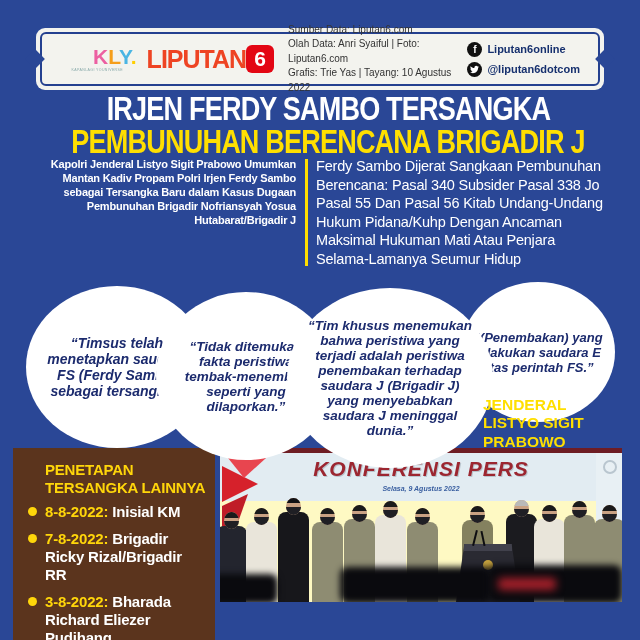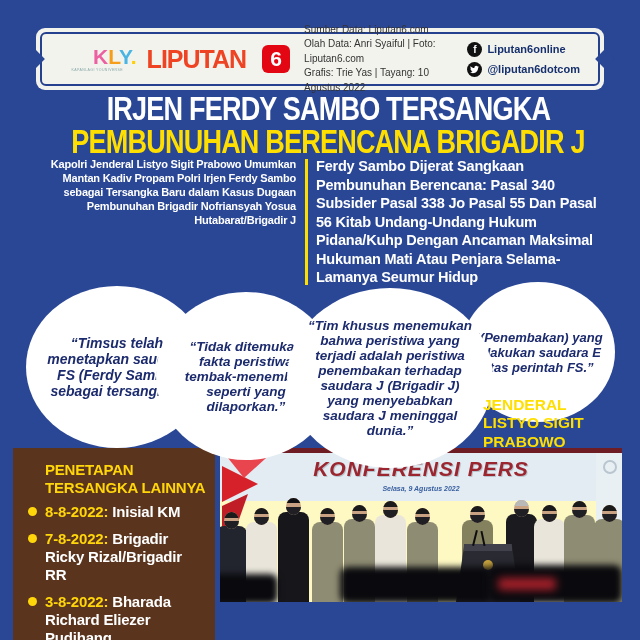--- a/index.html
+++ b/index.html
@@ -13,21 +13,21 @@
   .banner-outer::before, .banner-outer::after { content:""; position:absolute; top:50%;
     width:14px; height:14px; background:#2a4796; transform:translateY(-50%) rotate(45deg); }
   .banner-outer::before { left:-8px; }
   .banner-outer::after { right:-8px; }
   .banner-inner { width:100%; height:100%; border:2px solid #24408f; border-radius:6px;
     display:flex; align-items:center; gap:10px; padding:2px 16px; background:#f3f3ee; }
   .kly { display:flex; flex-direction:column; align-items:center; line-height:1; }
   .kly-letters { font-weight:900; font-size:21px; letter-spacing:0;margin-left:35px; }
   .kly-k{color:#ec5fa1;} .kly-l{color:#f59e1b;} .kly-y{color:#4ab5e3;} .kly-dot{color:#ffcf00;}
   .kly-sub { font-size:3.5px; color:#8aa; letter-spacing:.4px; margin-top:2px; white-space:nowrap; }
-  .brand { display:flex; align-items:center; gap:16px; }
+  .brand { display:flex; align-items:center; gap:0; }
   .brand-word { color:#ee4423; font-weight:900; font-size:25px; letter-spacing:-1px; }
   .brand-six { width:28px; height:28px; background:#e30613; border-radius:6px; color:#fff;
     font-weight:900; font-size:21px; display:flex; align-items:center; justify-content:center; }
   .credits { flex:1; font-size:10px; color:#333; line-height:1.45; font-weight:400; padding-left:4px; }
   .social { display:flex; flex-direction:column; gap:5px; padding-right:2px; }
   .social-row { display:flex; align-items:center; gap:5px; }
   .social-icon { width:15px; height:15px; border-radius:50%; background:#111; color:#fff;
     display:flex; align-items:center; justify-content:center; font-size:10px; font-weight:900; flex:none; }
   .social-label { font-size:11px; font-weight:700; color:#16306e; white-space:nowrap; }
 
@@ -36,21 +36,21 @@
   .headline .hl { display:inline-block; transform:scaleX(.82); transform-origin:50% 50%;
     font-weight:900; font-size:33px; letter-spacing:-1px; white-space:nowrap; }
   .hl1 { color:#ffffff; }
   .hl2 { color:#ffdf00; }
 
   
   .intro { position:absolute; left:34px; top:157px; width:572px; display:flex; }
   .intro-left { width:262px; text-align:right; color:#fff; font-weight:700; font-size:11px;
     line-height:1.28; letter-spacing:-.2px; }
   .intro-div { width:3px; background:#ffdf00; margin:2px 8px 2px 9px; flex:none; }
-  .intro-right { flex:1; text-align:left; color:#fff; font-weight:700; font-size:14.5px;
+  .intro-right { flex:1; text-align:left; color:#fff; font-weight:400; font-size:14.5px;
     line-height:1.28; letter-spacing:-.2px; }
 
   
   .bubble { position:absolute; background:#fff; border-radius:50%; display:flex;
     align-items:center; justify-content:center; text-align:center;
     color:#1c2b6e; font-weight:700; font-style:italic; padding:16px; }
   .b1 { left:26px; top:286px; width:182px; height:162px; z-index:5; font-size:14px; }
   .b2 { left:156px; top:292px; width:180px; height:168px; z-index:6; font-size:13.5px; }
   .b3 { left:287px; top:288px; width:206px; height:180px; z-index:7; font-size:13.5px; }
   .b4 { left:461px; top:282px; width:154px; height:140px; z-index:6; font-size:13px; padding:12px; }

